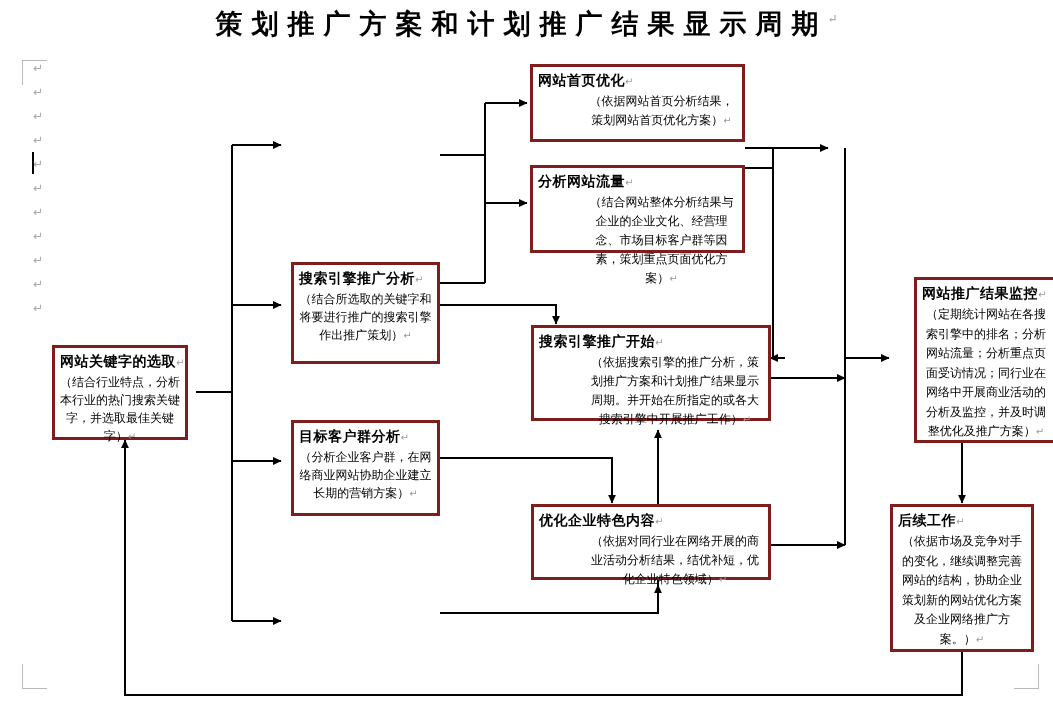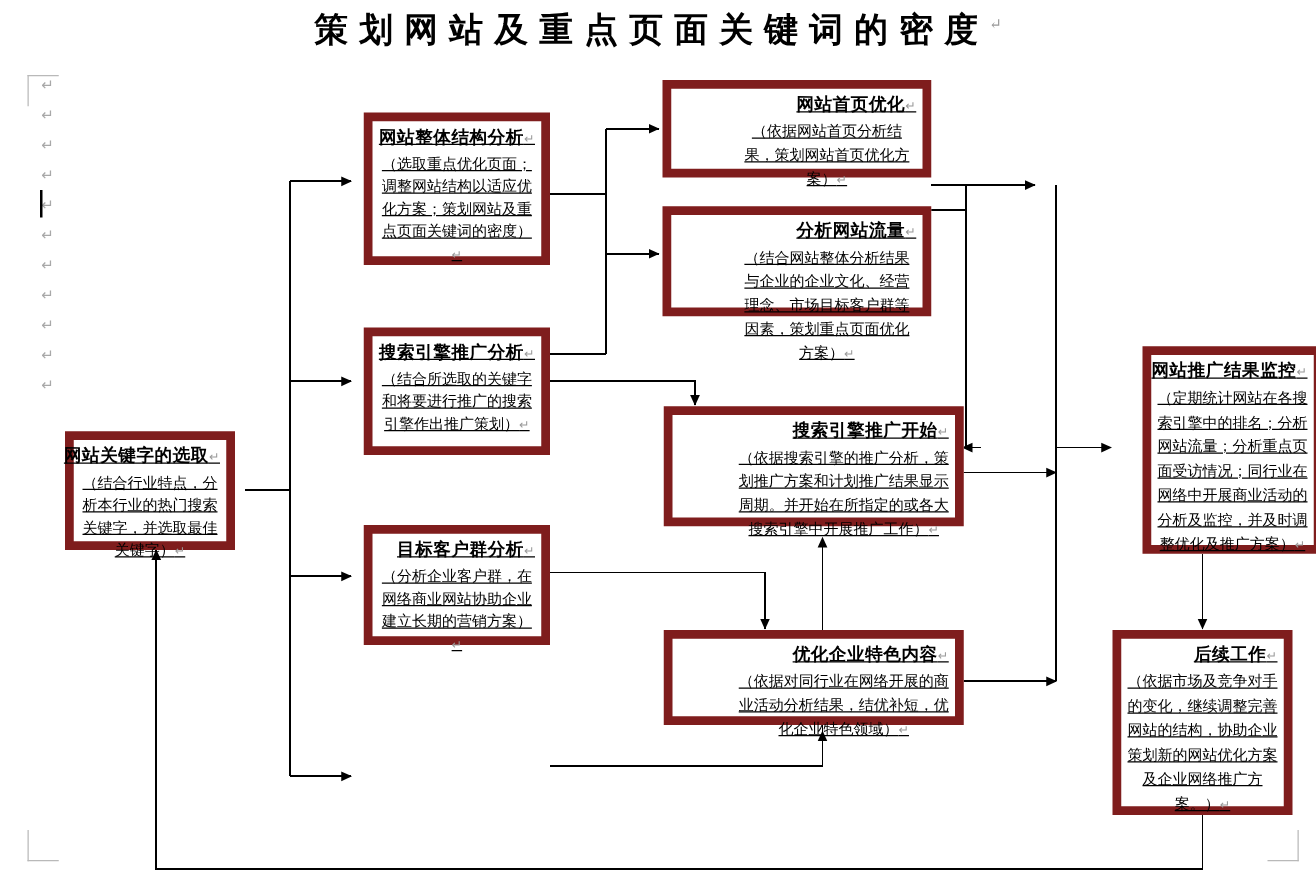--- a/index.html
+++ b/index.html
@@ -29,24 +29,23 @@
   .caret{position:absolute;left:32px;top:152px;width:2px;height:22px;background:#000;}
 
   
   .crop{position:absolute;border-color:#b9b9b9;border-style:solid;width:24px;height:24px;}
   .crop.tl{left:22px;top:60px;border-width:1px 0 0 1px;}
   .crop.bl{left:22px;top:664px;border-width:0 0 1px 1px;}
   .crop.br{right:14px;top:664px;border-width:0 1px 1px 0;}
 
   .node{
     position:absolute;box-sizing:border-box;
-    border:7px solid #7f1d1d;background:#fff;
-    display:flex;flex-direction:column;align-items:flex-end;
+    border:3px solid #7f1d1d;background:#fff;
+    display:flex;flex-direction:column;align-items:flex-start;
     padding:4px 5px 3px 5px;
-    text-decoration:underline;
   }
   .node .hd{
     font-weight:bold;font-size:14px;line-height:18px;letter-spacing:.5px;
     text-align:center;white-space:nowrap;
   }
   .node .bd{
     font-size:12px;line-height:18px;text-align:center;margin-top:1px;
   }
   .node .hd .pc,.node .bd .pc{font-size:10px;color:#9a9a9a;font-weight:normal;}
   .node.wide .bd{line-height:19px;margin-left:48px;}
@@ -54,21 +53,21 @@
 </style>
 </head>
 <body>
 
 <div id="canvas">
 
   <div class="crop tl"></div>
   <div class="crop bl"></div>
   <div class="crop br"></div>
 
-  <div class="title"><span>策划网站及重点页面关键词的密度</span><span class="pilcrow">↵</span></div>
+  <div class="title"><span>策划推广方案和计划推广结果显示周期</span><span class="pilcrow">↵</span></div>
 
   <div class="margin-marks">
     <span class="mk">↵</span>
     <span class="mk">↵</span>
     <span class="mk">↵</span>
     <span class="mk">↵</span>
     <span class="mk">↵</span>
     <span class="mk">↵</span>
     <span class="mk">↵</span>
     <span class="mk">↵</span>
@@ -123,24 +122,20 @@
 
       <path d="M962,652 L962,695 L125,695 L125,440" marker-end="url(#ar)"></path>
     </g>
   </svg>
 
   <div class="node" style="left:52px;top:345px;width:136px;height:95px;">
     <div class="hd"><span>网站关键字的选取</span><span class="pc">↵</span></div>
     <div class="bd"><span>（结合行业特点，分析本行业的热门搜索关键字，并选取最佳关键字）</span><span class="pc">↵</span></div>
   </div>
 
-  <div class="node" style="left:291px;top:90px;width:149px;height:122px;">
-    <div class="hd"><span>网站整体结构分析</span><span class="pc">↵</span></div>
-    <div class="bd"><span>（选取重点优化页面；调整网站结构以适应优化方案；策划网站及重点页面关键词的密度）</span><span class="pc">↵</span></div>
-  </div>
 
   <div class="node" style="left:291px;top:420px;width:149px;height:96px;">
     <div class="hd"><span>目标客户群分析</span><span class="pc">↵</span></div>
     <div class="bd"><span>（分析企业客户群，在网络商业网站协助企业建立长期的营销方案）</span><span class="pc">↵</span></div>
   </div>
 
   <div class="node" style="left:291px;top:262px;width:149px;height:102px;">
     <div class="hd"><span>搜索引擎推广分析</span><span class="pc">↵</span></div>
     <div class="bd"><span>（结合所选取的关键字和将要进行推广的搜索引擎作出推广策划）</span><span class="pc">↵</span></div>
   </div>

